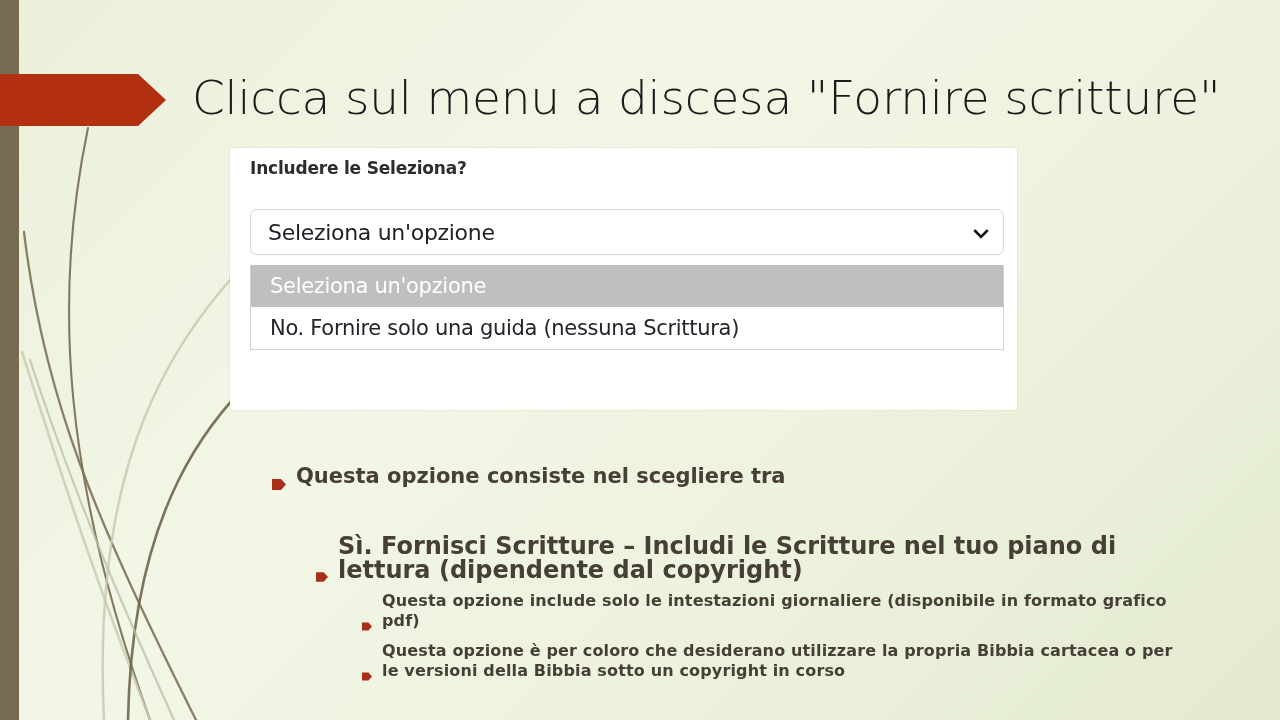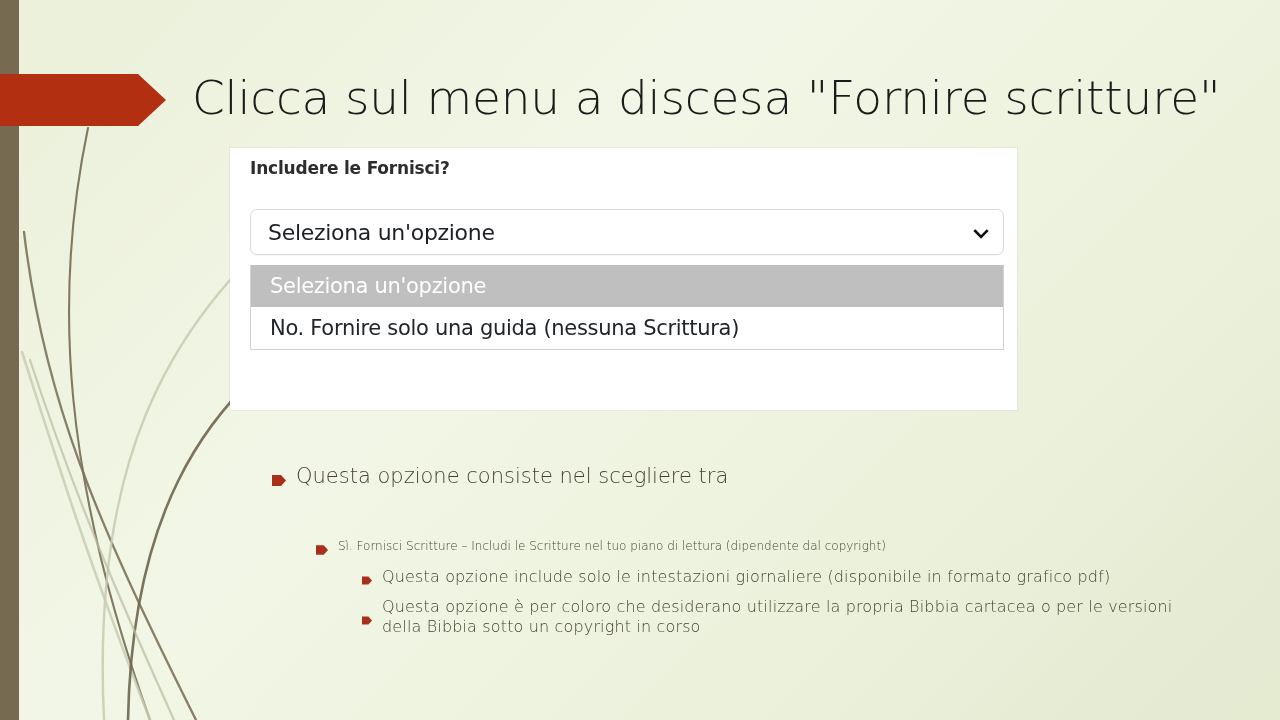--- a/index.html
+++ b/index.html
@@ -144,35 +144,36 @@
     left: 272px;
     top: 462px;
     width: 920px;
     color: #463f36;
     font-family: "DejaVu Sans", sans-serif;
     font-weight: 300;
   }
   .bullet {
     position: relative;
     display: flex;
-    align-items: center;
+    align-items: flex-end;
+    font-weight: bold;
   }
   .bullet-marker {
     flex: 0 0 auto;
     margin-right: 10px;
   }
   .bullet-text {
     flex: 1 1 auto;
   }
 
   .lvl1 { font-size: 21px; line-height: 28px; margin-bottom: 8px; }
   .lvl1 .bullet-marker { width: 14px; height: 11px; margin-top: 9px; }
 
   .lvl2 {
-    font-size: 12px;
+    font-size: 24px;
     line-height: 24px;
     margin-left: 44px;
     margin-bottom: 9px;
     margin-top: 44px;
   }
   .lvl2 .bullet-marker { width: 12px; height: 10px; margin-top: 7px; }
 
   .lvl3 {
     font-size: 16px;
     line-height: 20px;
@@ -201,21 +202,21 @@
   </svg>
 
   <svg class="title-arrow" viewBox="0 0 166 52" xmlns="http://www.w3.org/2000/svg">
     <path d="M0 0 L138 0 L166 26 L138 52 L0 52 Z" fill="#b32f12"></path>
   </svg>
 
   <div class="slide-title">Clicca sul menu a discesa "Fornire scritture"</div>
 
   <div class="shot-card">
 
-    <div class="shot-label">Includere le Fornisci?</div>
+    <div class="shot-label">Includere le Seleziona?</div>
 
     <div class="select-box">
       <span class="select-value">Seleziona un'opzione</span>
       <svg class="select-chevron" viewBox="0 0 16 16" xmlns="http://www.w3.org/2000/svg">
         <path d="M2.2 5 L8 11 L13.8 5" fill="none" stroke="#111111" stroke-width="2.6" stroke-linecap="square" stroke-linejoin="miter"></path>
       </svg>
     </div>
 
     <div class="option-list">
       <div class="option-row selected">Seleziona un'opzione</div>

